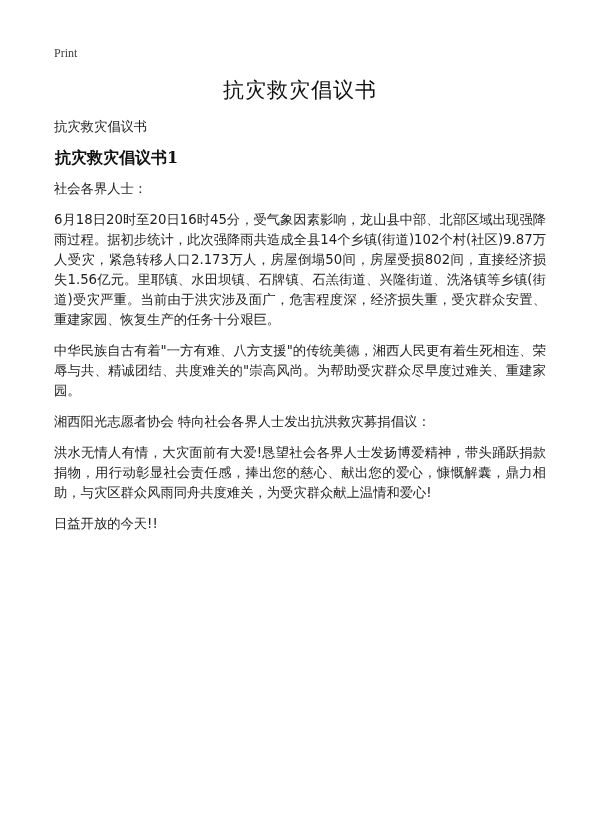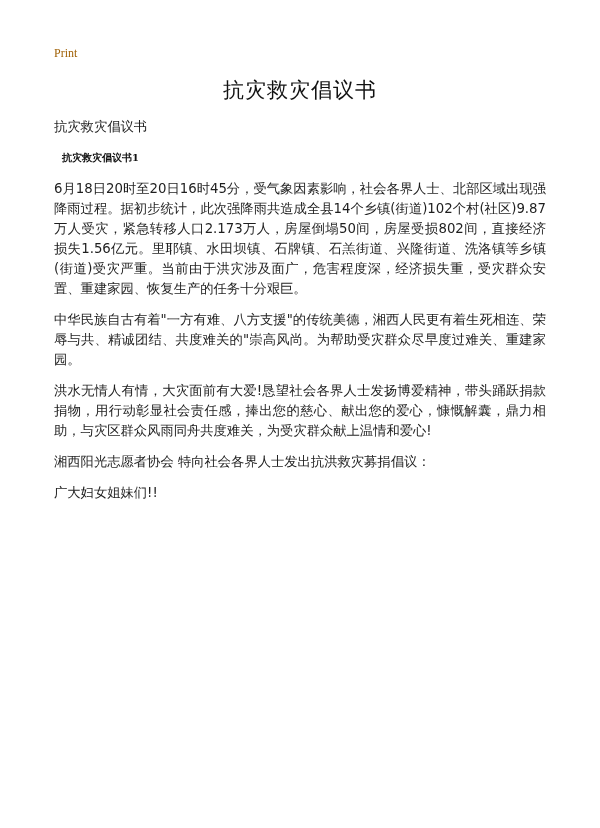--- a/index.html
+++ b/index.html
@@ -20,21 +20,21 @@
       left: 54px;
       top: 0;
       width: 492px;
     }
     .print-label {
       position: absolute;
       left: 0;
       top: 46px;
       font-family: "Liberation Serif", "DejaVu Serif", serif;
       font-size: 12px;
-      color: #a16207;
+      color: #404040;
     }
     .doc-title {
       position: absolute;
       left: 0;
       top: 76px;
       width: 492px;
       text-align: center;
       font-size: 21px;
       font-weight: normal;
       letter-spacing: 1px;
@@ -48,40 +48,41 @@
       width: 492px;
     }
     p {
       margin: 0 0 11px 0;
       font-size: 13.3px;
       line-height: 20px;
       text-align: justify;
       color: #1e1e1e;
     }
     .section-heading {
-      margin: 0 0 11px 8px;
-      font-size: 10px;
+      margin: 0 0 11px 1px;
+      font-size: 16px;
       line-height: 20px;
       font-weight: bold;
       font-family: "DejaVu Serif", "Liberation Serif", serif;
       color: #111;
     }
   </style>
 </head>
 <body>
 
 <div class="page">
   <div class="print-label">Print</div>
 
   <h1 class="doc-title">抗灾救灾倡议书</h1>
 
   <div class="body">
     <p>抗灾救灾倡议书</p>
 
     <div class="section-heading">抗灾救灾倡议书1</div>
-    <p>6月18日20时至20日16时45分，受气象因素影响，社会各界人士、北部区域出现强降雨过程。据初步统计，此次强降雨共造成全县14个乡镇(街道)102个村(社区)9.87万人受灾，紧急转移人口2.173万人，房屋倒塌50间，房屋受损802间，直接经济损失1.56亿元。里耶镇、水田坝镇、石牌镇、石羔街道、兴隆街道、洗洛镇等乡镇(街道)受灾严重。当前由于洪灾涉及面广，危害程度深，经济损失重，受灾群众安置、重建家园、恢复生产的任务十分艰巨。</p>
+    <p>社会各界人士：</p>
+    <p>6月18日20时至20日16时45分，受气象因素影响，龙山县中部、北部区域出现强降雨过程。据初步统计，此次强降雨共造成全县14个乡镇(街道)102个村(社区)9.87万人受灾，紧急转移人口2.173万人，房屋倒塌50间，房屋受损802间，直接经济损失1.56亿元。里耶镇、水田坝镇、石牌镇、石羔街道、兴隆街道、洗洛镇等乡镇(街道)受灾严重。当前由于洪灾涉及面广，危害程度深，经济损失重，受灾群众安置、重建家园、恢复生产的任务十分艰巨。</p>
     <p>中华民族自古有着"一方有难、八方支援"的传统美德，湘西人民更有着生死相连、荣辱与共、精诚团结、共度难关的"崇高风尚。为帮助受灾群众尽早度过难关、重建家园。</p>
+    <p>湘西阳光志愿者协会 特向社会各界人士发出抗洪救灾募捐倡议：</p>
     <p>洪水无情人有情，大灾面前有大爱!恳望社会各界人士发扬博爱精神，带头踊跃捐款捐物，用行动彰显社会责任感，捧出您的慈心、献出您的爱心，慷慨解囊，鼎力相助，与灾区群众风雨同舟共度难关，为受灾群众献上温情和爱心!</p>
-    <p>湘西阳光志愿者协会 特向社会各界人士发出抗洪救灾募捐倡议：</p>
-    <p>广大妇女姐妹们!!</p>
+    <p>日益开放的今天!!</p>
 
   </div>
 </div>
 
 </body></html>

